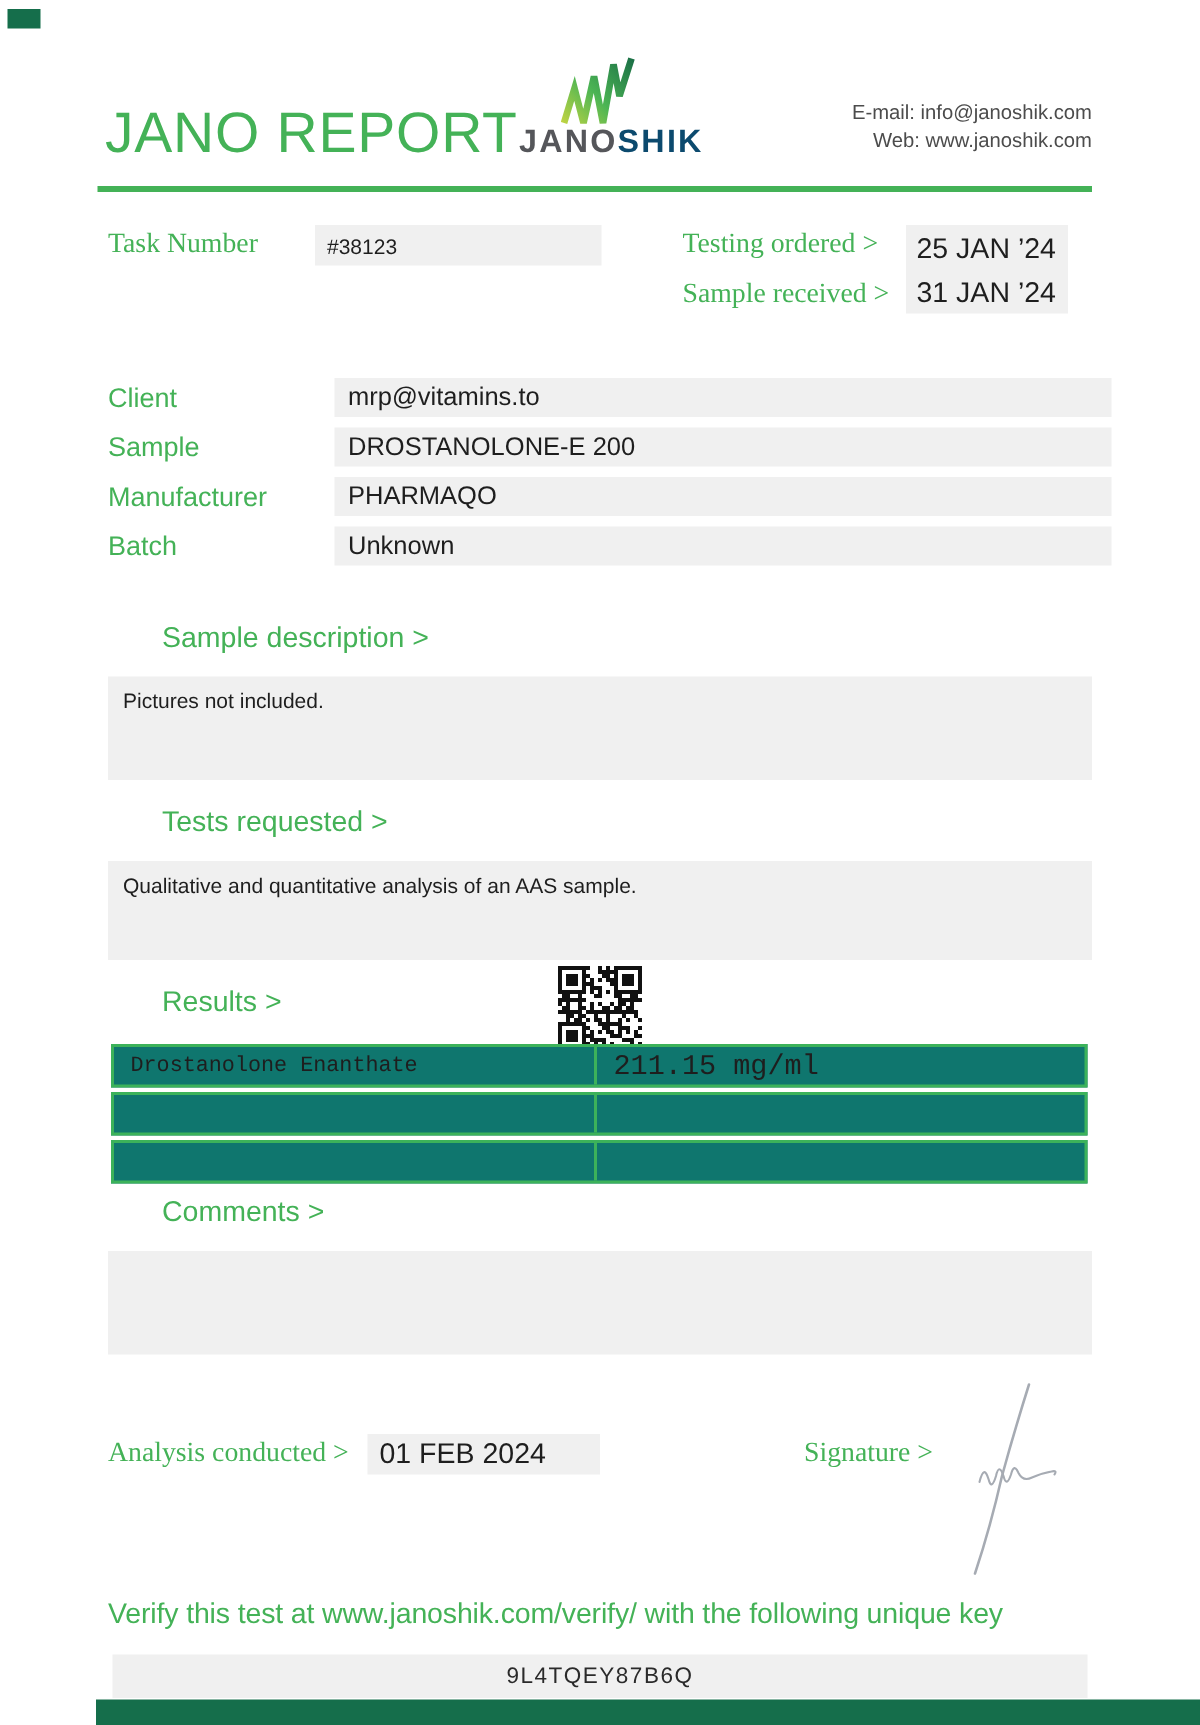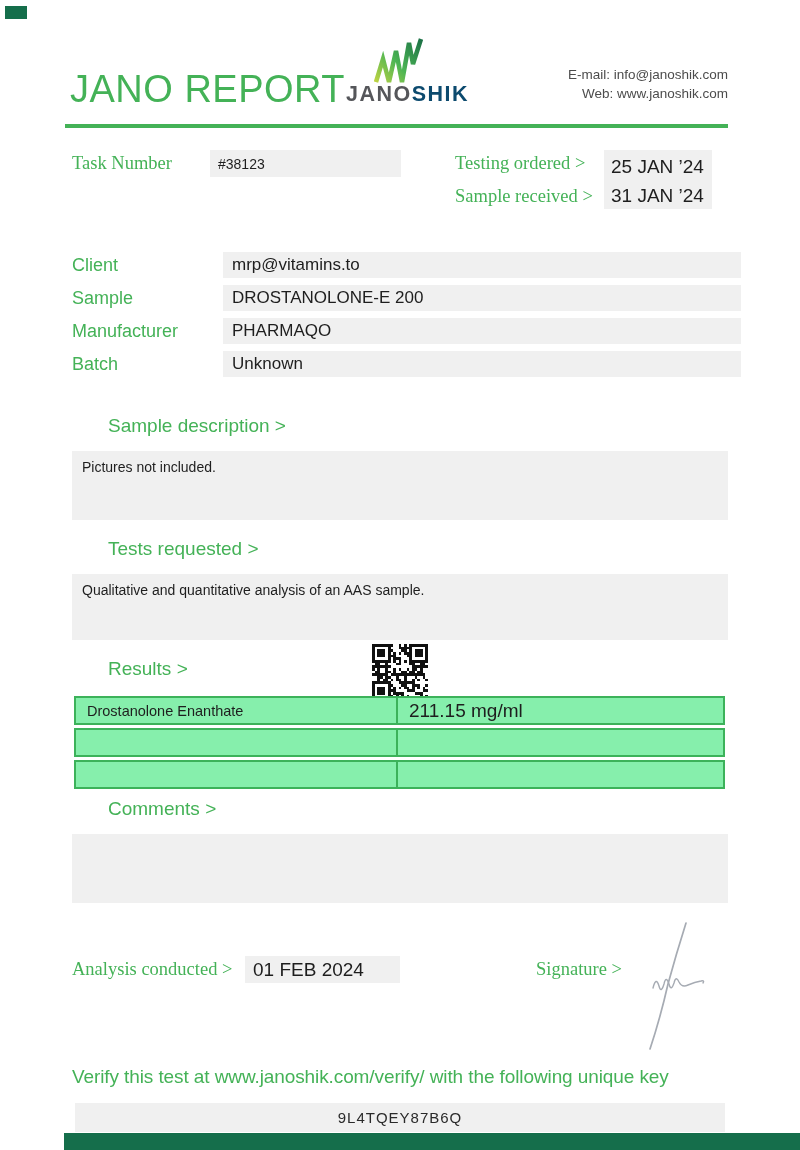--- a/index.html
+++ b/index.html
@@ -28,21 +28,21 @@
 
   .d-label{left:72px;height:26px;font-size:18px;}
   .d-box{left:210px;width:518px;height:26px;font-size:17px;padding-left:9px;box-sizing:border-box;margin-left:13px;}
 
   .sec-label{left:72px;font-size:19px;margin-left:36px;}
   .sec-box{left:72px;width:656px;box-sizing:border-box;padding:8px 10px;font-size:14px;line-height:17px;}
 
   .qr{left:372px;top:644px;width:56px;height:56px;}
 
   .rtable{left:74px;top:696px;width:651px;}
-  .trow{height:25px;border:2px solid var(--table-border,#3cb25a);display:flex;margin-bottom:3px;background:#86efac;}
+  .trow{height:25px;border:2px solid var(--table-border,#3cb25a);display:flex;margin-bottom:3px;background:#0f766e;font-family:Liberation Mono, monospace;}
   .tcell1{width:322px;border-right:2px solid var(--table-border,#3cb25a);display:flex;align-items:center;
           padding-left:11px;font-size:14.5px;box-sizing:border-box;}
   .tcell2{flex:1;display:flex;align-items:center;padding-left:11px;font-size:19px;}
 
   .an-label{left:72px;top:956px;height:27px;}
   .an-box{left:245px;top:956px;width:155px;height:27px;font-size:19px;padding-left:8px;box-sizing:border-box;}
   .sig-label{left:536px;top:956px;height:27px;}
   .sig{left:636px;top:918px;width:74px;height:138px;}
 
   .verify-text{left:72px;top:1066px;width:662px;font-size:19px;letter-spacing:-.1px;}

